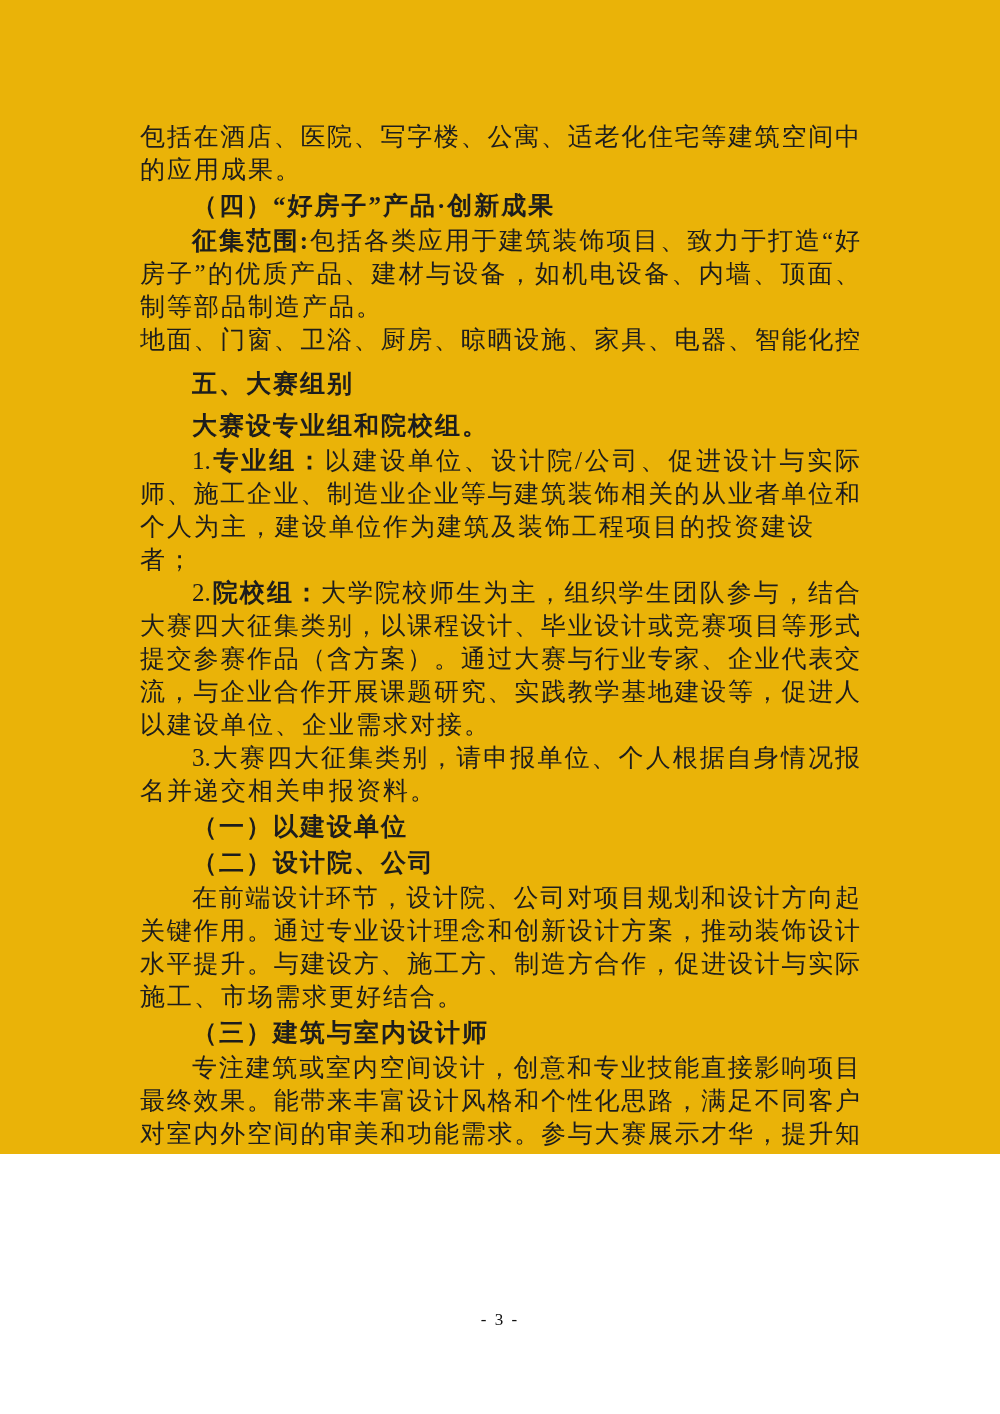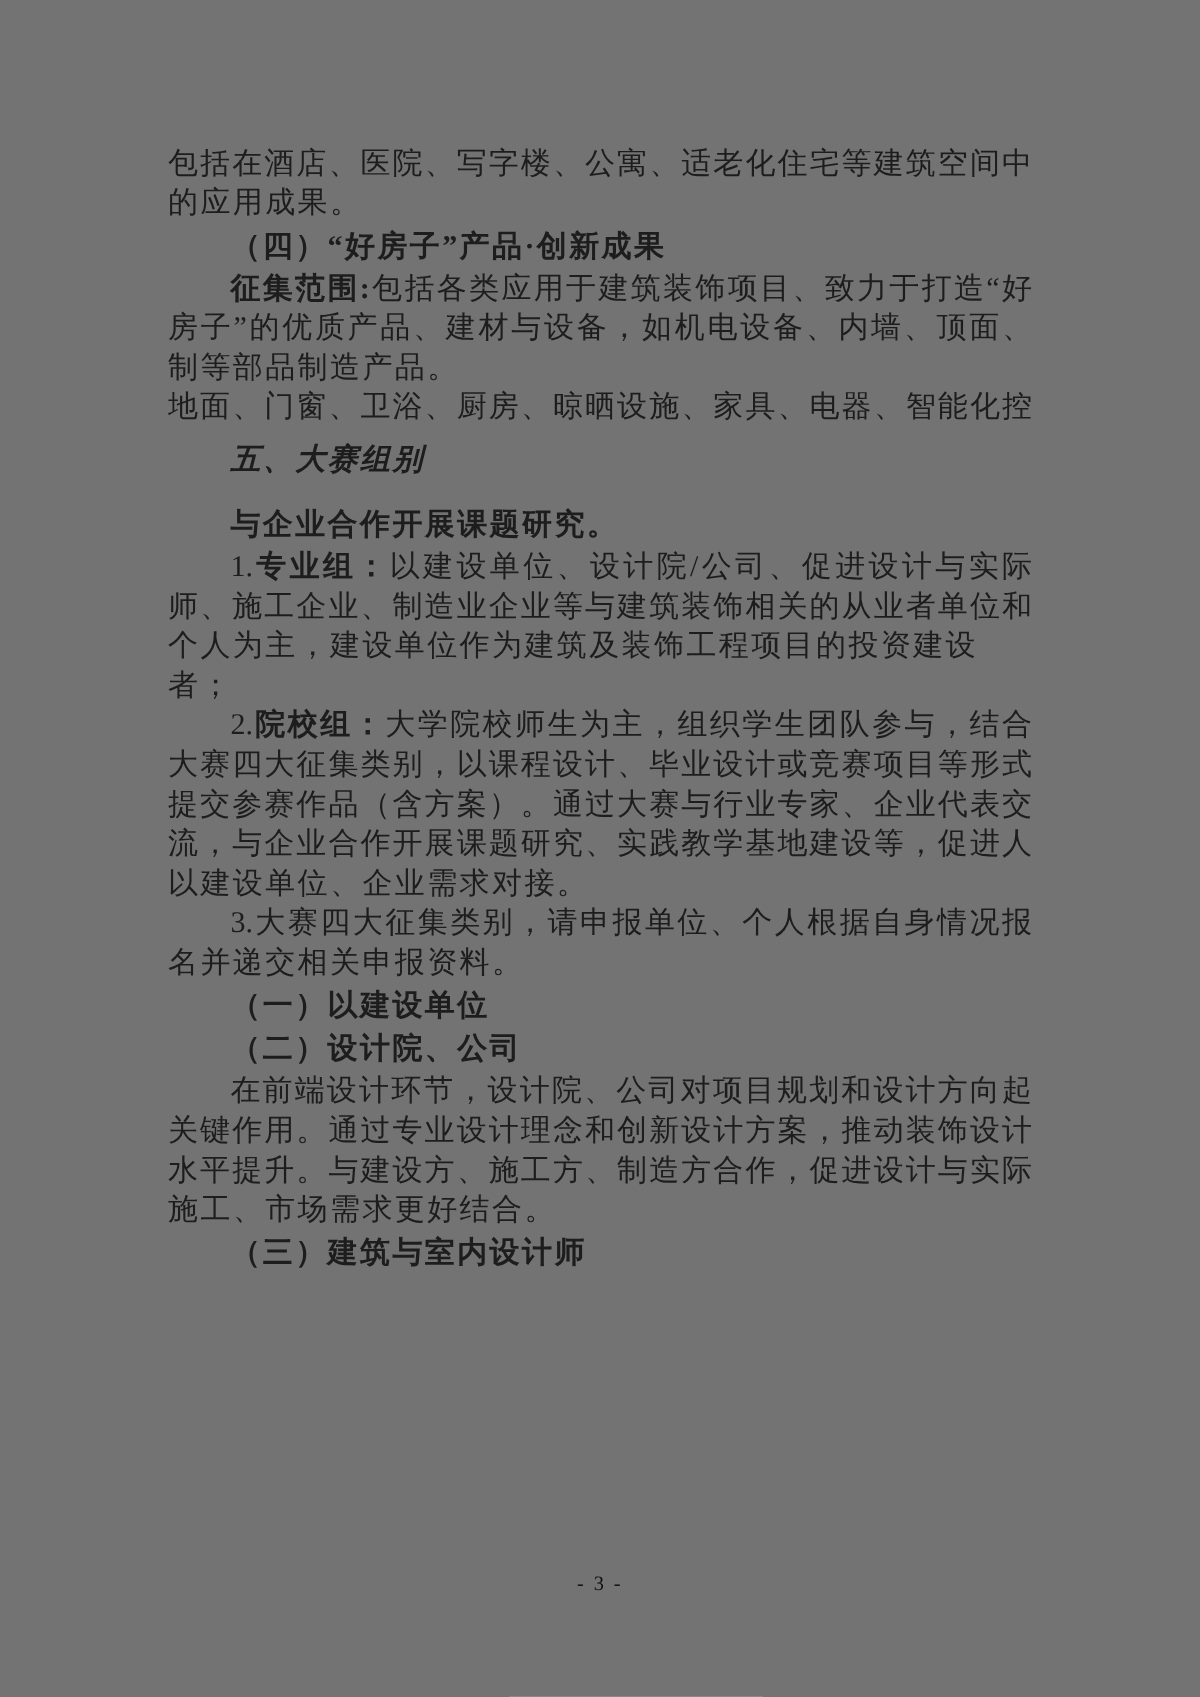--- a/index.html
+++ b/index.html
@@ -5,30 +5,30 @@
   html, body { margin: 0; padding: 0; }
   body {
     width: 1000px; height: 1414px;
     background: #ffffff;
     font-family: "Liberation Serif", "DejaVu Serif", serif;
     color: #1d1d1d;
     overflow: hidden;
   }
   .page {
     position: relative;
-    width: 1000px; height: 1414px;
-    background: #737373;
+    width: 1000px; height: 1154px;
+    background: #eab308;
   }
   .content {
     position: absolute;
     left: 140px; top: 120px;
     width: 720px;
   }
   .para { margin: 0; }
-  .para.h-main { margin: 11px 0 21px 0; font-style: italic; }
+  .para.h-main { margin: 11px 0 9px 0; }
   .para.h-sub  { margin: 3px 0 2px 0; }
   .para.lead   { margin: 0 0 2px 0; }
   .line {
     font-size: 25px;
     line-height: 33px;
     white-space: normal;
     letter-spacing: 2px;
   }
   .line.fill {
     text-align: justify;
@@ -63,21 +63,21 @@
       <div class="para">
         <div class="line fill ind"><span class="b">征集范围:</span><span>包括各类应用于建筑装饰项目、致力于打造“好</span></div>
         <div class="line fill"><span>房子”的优质产品、建材与设备，如机电设备、内墙、顶面、</span></div>
         <div class="line"><span>制等部品制造产品。</span></div>
         <div class="line fill"><span>地面、门窗、卫浴、厨房、晾晒设施、家具、电器、智能化控</span></div>
       </div>
       <div class="para h-main">
         <div class="line ind"><span class="b">五、大赛组别</span></div>
       </div>
       <div class="para lead">
-        <div class="line ind"><span class="b">与企业合作开展课题研究。</span></div>
+        <div class="line ind"><span class="b">大赛设专业组和院校组。</span></div>
       </div>
       <div class="para">
         <div class="line fill ind"><span>1.</span><span class="b">专业组：</span><span>以建设单位、设计院/公司、促进设计与实际</span></div>
         <div class="line fill"><span>师、施工企业、制造业企业等与建筑装饰相关的从业者单位和</span></div>
         <div class="line"><span>个人为主，建设单位作为建筑及装饰工程项目的投资建设者；</span></div>
       </div>
       <div class="para">
         <div class="line fill ind"><span>2.</span><span class="b">院校组：</span><span>大学院校师生为主，组织学生团队参与，结合</span></div>
         <div class="line fill"><span>大赛四大征集类别，以课程设计、毕业设计或竞赛项目等形式</span></div>
         <div class="line fill"><span>提交参赛作品（含方案）。通过大赛与行业专家、企业代表交</span></div>
@@ -96,15 +96,20 @@
       </div>
       <div class="para">
         <div class="line fill ind"><span>在前端设计环节，设计院、公司对项目规划和设计方向起</span></div>
         <div class="line fill"><span>关键作用。通过专业设计理念和创新设计方案，推动装饰设计</span></div>
         <div class="line fill"><span>水平提升。与建设方、施工方、制造方合作，促进设计与实际</span></div>
         <div class="line"><span>施工、市场需求更好结合。</span></div>
       </div>
       <div class="para h-sub">
         <div class="line ind"><span class="b">（三）建筑与室内设计师</span></div>
       </div>
+      <div class="para">
+        <div class="line fill ind"><span>专注建筑或室内空间设计，创意和专业技能直接影响项目</span></div>
+        <div class="line fill"><span>最终效果。能带来丰富设计风格和个性化思路，满足不同客户</span></div>
+        <div class="line fill"><span>对室内外空间的审美和功能需求。参与大赛展示才华，提升知</span></div>
+      </div>
     </div>
   <div class="footer">- 3 -</div>
 </div>
 
 </body></html>

